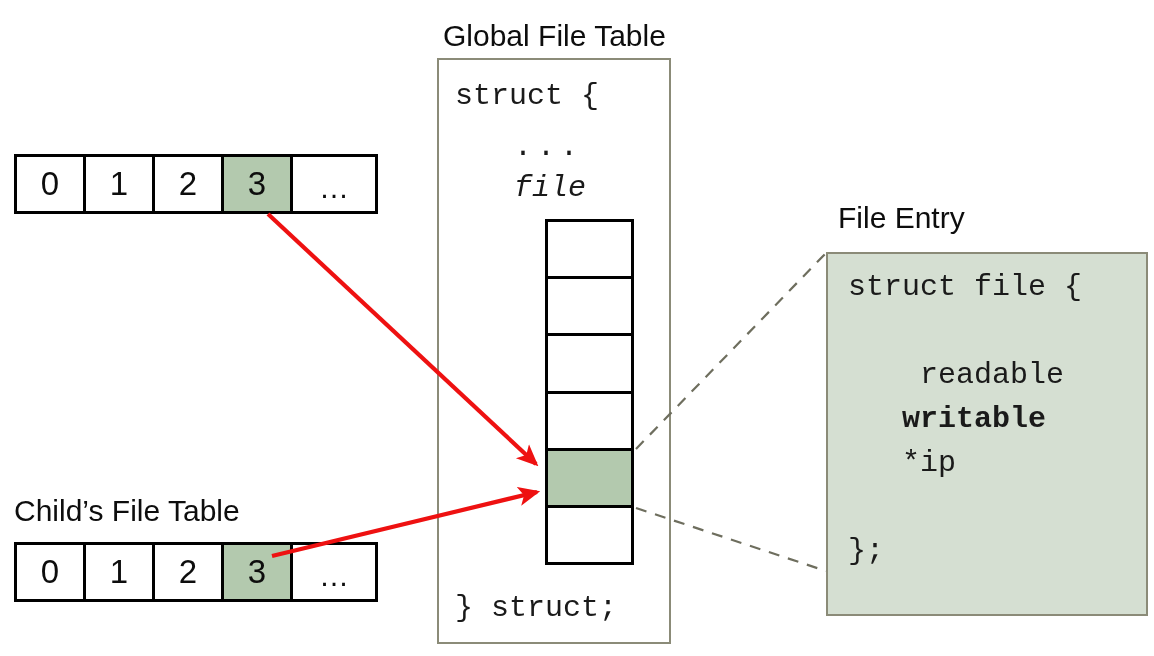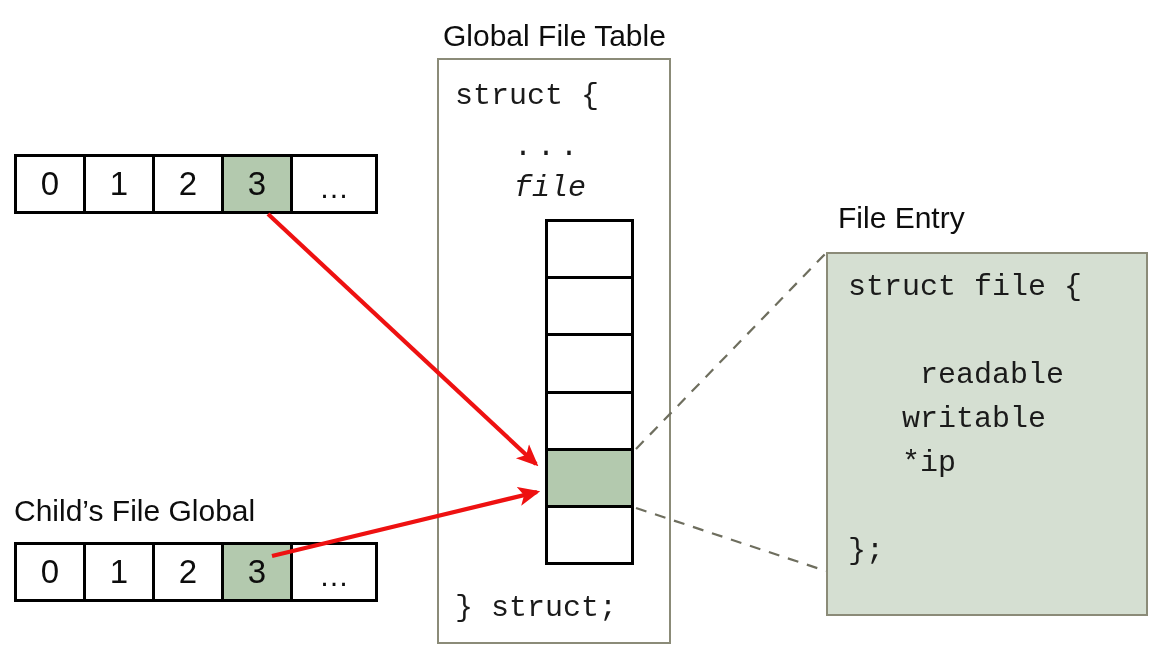--- a/index.html
+++ b/index.html
@@ -129,21 +129,21 @@
 
 
   <div class="fdtable" id="parent-table" style="left:14px; top:154px; width:364px; height:60px;">
     <div class="cell" style="width:69px;">0</div>
     <div class="cell" style="width:69px;">1</div>
     <div class="cell" style="width:69px;">2</div>
     <div class="cell hl" style="width:69px;">3</div>
     <div class="cell ellip" style="width:82px;">…</div>
   </div>
 
-  <div class="heading" style="left:14px; top:496px;">Child’s File Global</div>
+  <div class="heading" style="left:14px; top:496px;">Child’s File Table</div>
 
   <div class="fdtable" id="child-table" style="left:14px; top:542px; width:364px; height:60px;">
     <div class="cell" style="width:69px;">0</div>
     <div class="cell" style="width:69px;">1</div>
     <div class="cell" style="width:69px;">2</div>
     <div class="cell hl" style="width:69px;">3</div>
     <div class="cell ellip" style="width:82px;">…</div>
   </div>
 
   <div class="heading" style="left:443px; top:21px;">Global File Table</div>
@@ -170,21 +170,21 @@
 
   <div class="heading" style="left:838px; top:203px;">File Entry</div>
 
   <div id="file-entry-box" style="left:826px; top:252px; width:322px; height:364px;">
 
     <div class="code" style="left:20px; top:18px;">struct file {</div>
 
 
     <div class="code" style="left:74px; top:106px;margin-left:18px;">readable</div>
 
-    <div class="code" style="left:74px; top:150px;">writable</div>
+    <div class="code" style="left:74px; top:150px;font-weight:bold;">writable</div>
 
     <div class="code" style="left:74px; top:194px;font-family:Liberation Mono, monospace;">*ip</div>
 
 
     <div class="code" style="left:20px; top:282px;">};</div>
   </div>
 
   <svg id="overlay" viewBox="0 0 1154 656" width="1154" height="656">
     <defs>
       <marker id="redArrow" viewBox="0 0 10 10" refX="8.5" refY="5" markerWidth="5.2" markerHeight="5.2" orient="auto-start-reverse">

